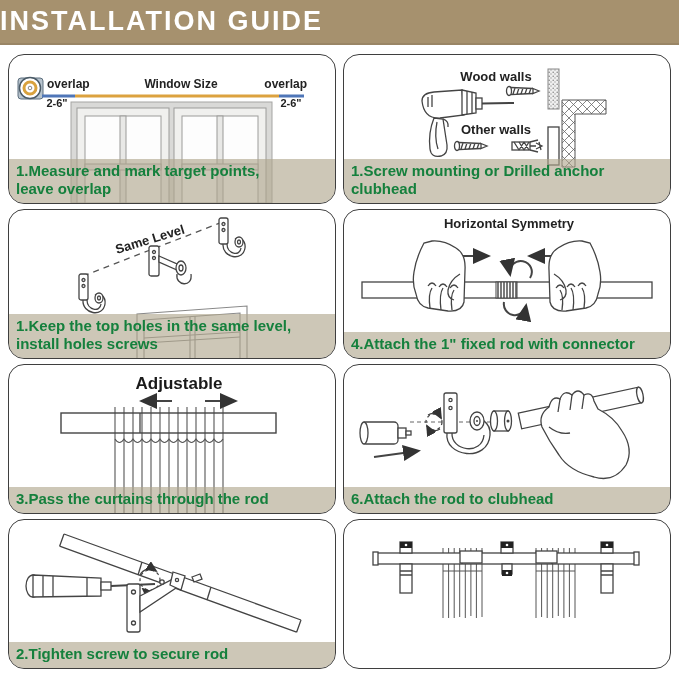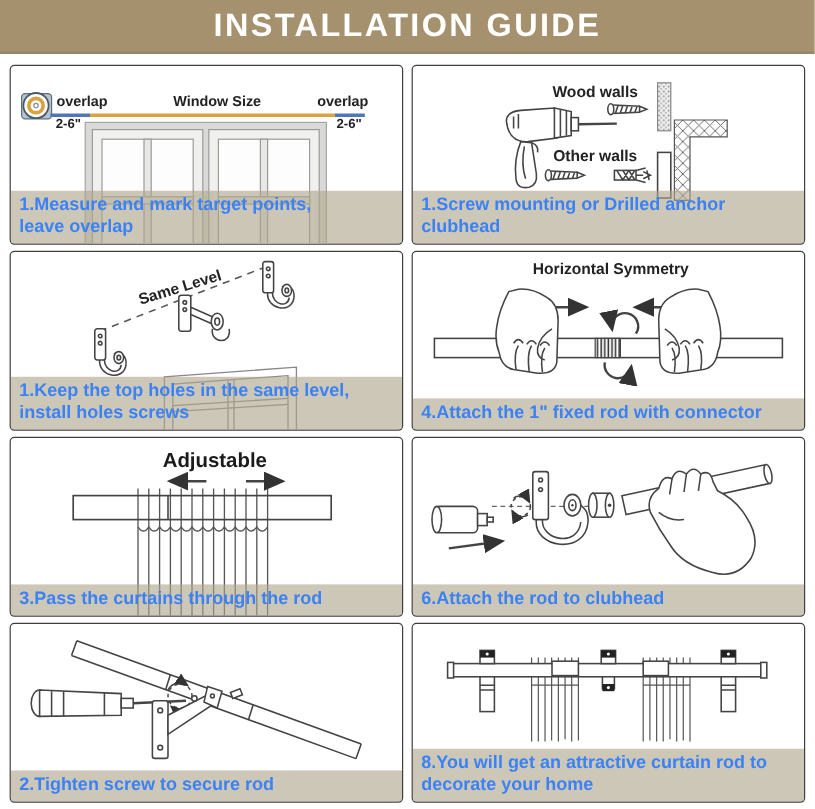--- a/index.html
+++ b/index.html
@@ -1,26 +1,26 @@
 <!DOCTYPE html>
 <html><head>
 <meta charset="utf-8">
 <style>
   html,body{margin:0;padding:0;}
   body{
     width:679px;height:674px;background:#fff;
     font-family:"Liberation Sans",sans-serif;
     --header-bg:#a6916e; --caption-bg:rgba(175,165,138,0.62);
   }
-  .header{height:43px;background:var(--header-bg);display:flex;align-items:center;justify-content:center;border-bottom:2px solid rgba(0,0,0,0.08);}
+  .header{height:43px;background:var(--header-bg);display:flex;align-items:center;border-bottom:2px solid rgba(0,0,0,0.08);}
   .header .title{color:#fff;font-size:27px;font-weight:bold;letter-spacing:2px;}
   .grid{padding:9px 8px 7px;display:grid;grid-template-columns:1fr 1fr;grid-auto-rows:150px;gap:5px 7px;}
-  .panel{position:relative;border:1.3px solid #3f3f3f;border-radius:4px;overflow:hidden;background:#fff;box-sizing:border-box;text-decoration:underline;}
+  .panel{position:relative;border:1.3px solid #3f3f3f;border-radius:16px;overflow:hidden;background:#fff;box-sizing:border-box;text-decoration:underline;}
   .panel svg{position:absolute;left:0;top:0;width:100%;height:100%;}
-  .caption{position:absolute;left:0;right:0;bottom:0;background:var(--caption-bg);color:#3b82f6;font-weight:bold;font-size:15px;line-height:18px;padding:3px 7px 5px;}
+  .caption{position:absolute;left:0;right:0;bottom:0;background:var(--caption-bg);color:#15803d;font-weight:bold;font-size:15px;line-height:18px;padding:3px 7px 5px;}
   .cline{white-space:nowrap;}
   
   .ln{stroke:#444;fill:none;stroke-width:1.3;}
   .ln2{stroke:#444;fill:none;stroke-width:2;}
   .shp{fill:#fff;stroke:#444;stroke-width:1.3;}
   .t11{font:bold 11px "Liberation Sans",sans-serif;fill:#222;}
   .t12{font:bold 12px "Liberation Sans",sans-serif;fill:#222;}
   .t13{font:bold 13px "Liberation Sans",sans-serif;fill:#222;}
   .t17{font:bold 17px "Liberation Sans",sans-serif;fill:#1a1a1a;}
 </style>
@@ -336,19 +336,15 @@
       </g>
       <g>
         <rect class="shp" x="257" y="22" width="12" height="11"></rect>
         <rect x="257" y="22" width="12" height="6" fill="#222"></rect>
         <circle cx="263" cy="25" r="1.3" fill="#fff"></circle>
         <rect class="shp" x="257" y="44" width="12" height="29"></rect>
         <line class="ln" x1="257" y1="51" x2="269" y2="51"></line>
         <line class="ln" x1="257" y1="55" x2="269" y2="55"></line>
       </g>
     </svg>
-    <div class="caption">
-      <div class="cline">8.You will get an attractive curtain rod to</div>
-      <div class="cline">decorate your home</div>
-    </div>
   </div>
 
 </div>
 
 </body></html>

